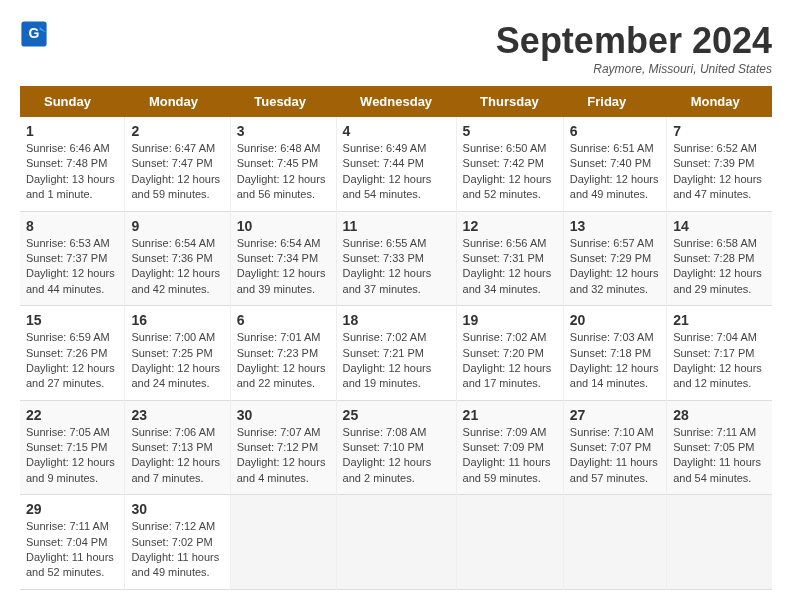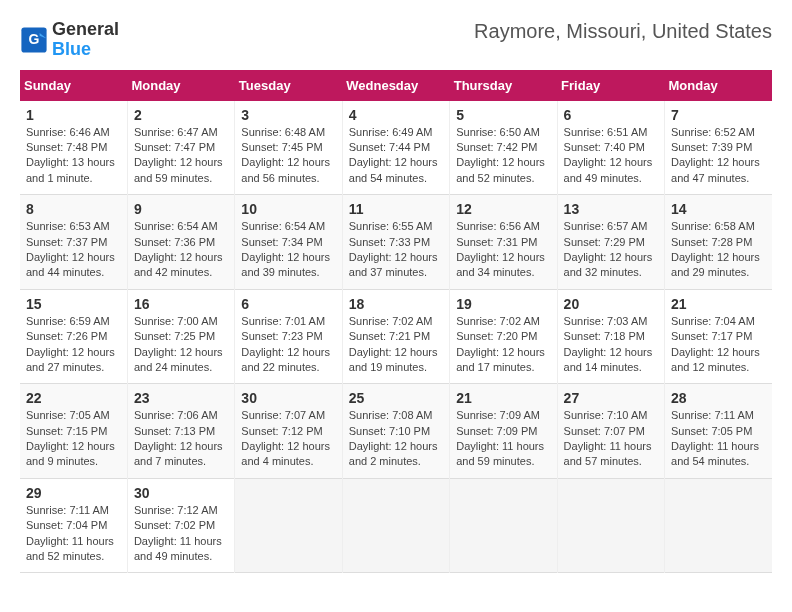--- a/index.html
+++ b/index.html
@@ -33,32 +33,33 @@
     }
     .title-area {
       text-align: right;
     }
     .month-title {
       font-size: 36px;
       font-weight: bold;
       color: #333;
     }
     .location {
-      font-size: 20px;
+      font-size: 12px;
       color: #555;
+      font-style: italic;
     }
     table {
       width: 100%;
       border-collapse: collapse;
       font-size: 11px;
     }
     thead th {
-      background-color: #be185d;
+      background-color: #a16207;
       color: #fff;
-      padding: 8px 4px;
+      padding: 8px 24px;
       text-align: left;
       font-size: 13px;
       font-weight: bold;
     }
     tbody tr {
       border-bottom: 1px solid #ddd;
     }
     tbody td {
       vertical-align: top;
       padding: 6px 6px 8px 6px;
@@ -91,26 +92,23 @@
 </head>
 <body>
 
 <div class="header-area">
   <div class="logo">
     <svg class="logo-icon" viewBox="0 0 40 40">
       <rect x="2" y="2" width="36" height="36" rx="4" fill="#1565C0"></rect>
       <text x="20" y="26" font-size="20" text-anchor="middle" fill="white" font-family="Arial" font-weight="bold">G</text>
       <polygon points="28,10 38,18 28,14" fill="#42A5F5"></polygon>
     </svg>
-    <div class="logo-text">
-      <div>General</div>
-      <div style="color:#2196F3;">Blue</div>
-    </div>
   </div>
   <div class="title-area">
+    <div class="month-title">September 2024</div>
     <div class="location">Raymore, Missouri, United States</div>
   </div>
 </div>
 
 <table>
   <thead>
     <tr>
     <th>Sunday</th>
         <th>Monday</th>
         <th>Tuesday</th>

